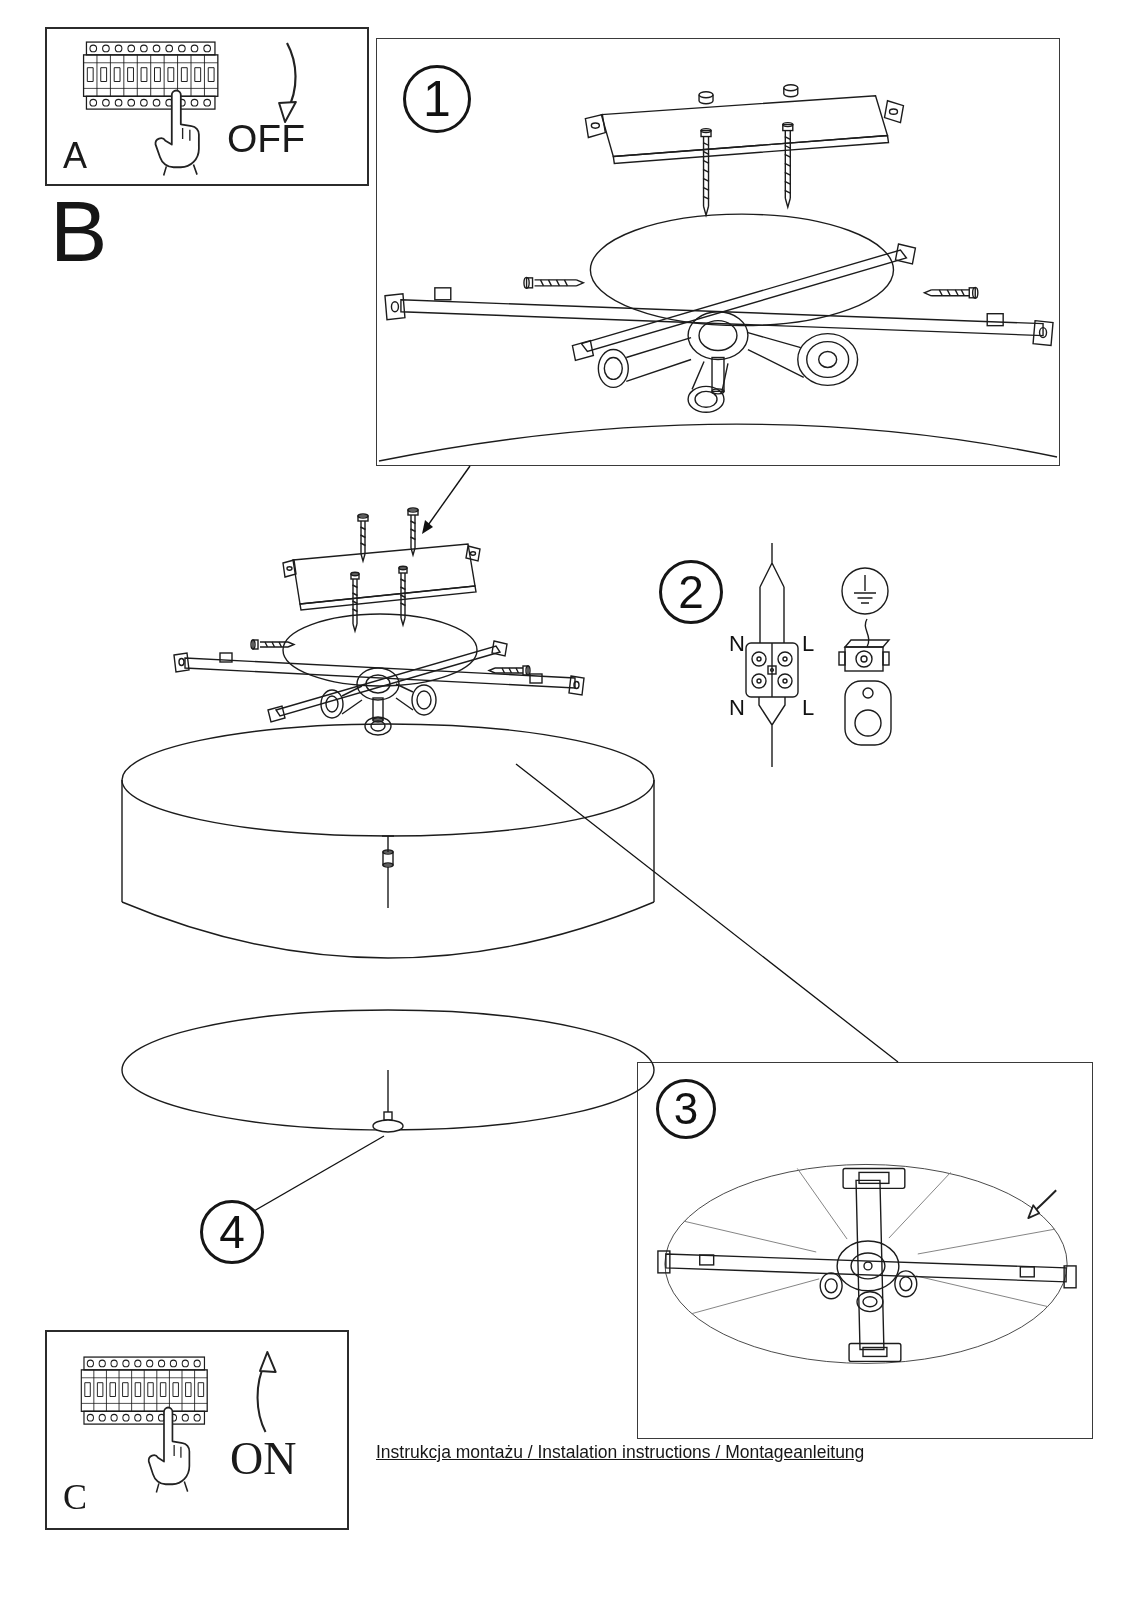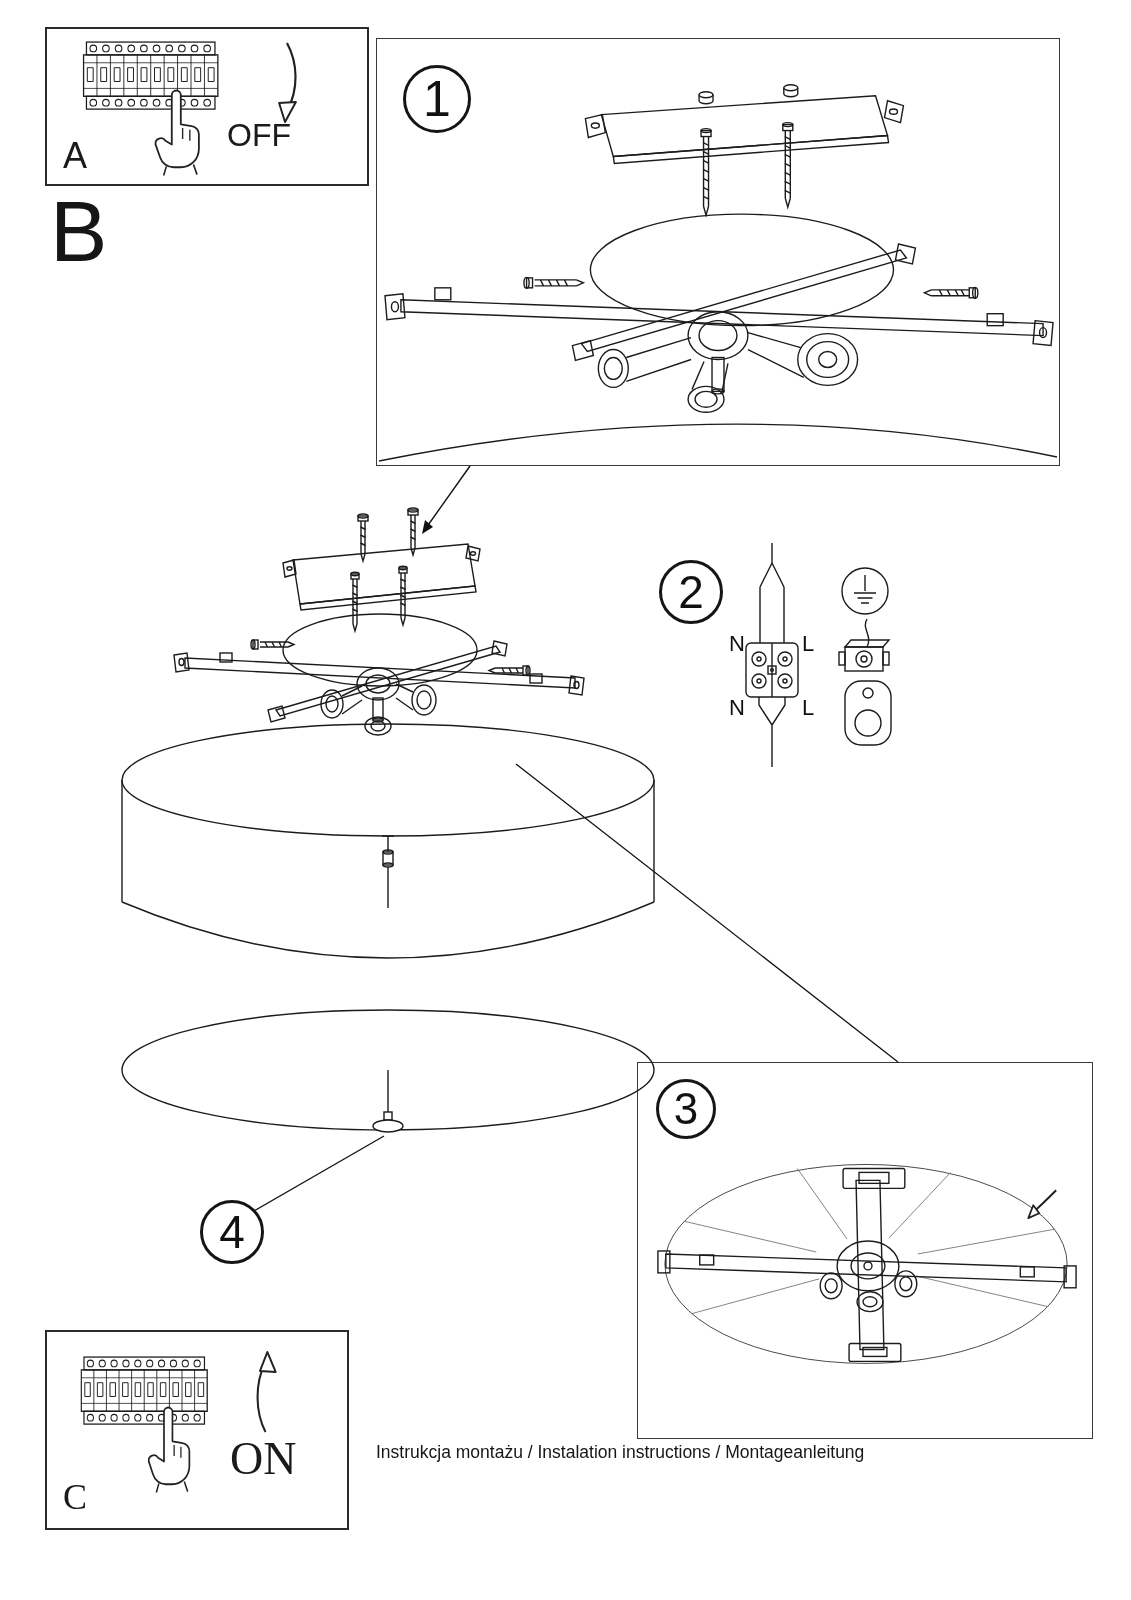--- a/index.html
+++ b/index.html
@@ -12,21 +12,21 @@
   .box.thinb{border-width:1.5px;border-color:#3a3a3a;}
   .absfill{position:absolute;left:0;top:0;width:100%;height:100%;}
   .stepnum{
     position:absolute;border:3px solid #151515;border-radius:50%;background:#fff;
     display:flex;align-items:center;justify-content:center;font-weight:400;color:#111;
     z-index:5;
   }
   .biglabel{position:absolute;line-height:1;color:#161616;}
   .overlay{position:absolute;left:0;top:0;width:1131px;height:1600px;pointer-events:none;z-index:1;}
   .drawing{position:absolute;z-index:2;}
-  .footer{position:absolute;left:376px;top:1438px;width:720px;font-size:17.5px;line-height:29px;color:#161616;}
+  .footer{position:absolute;left:376px;top:1438px;width:720px;font-size:17.5px;line-height:29px;color:#161616;text-decoration:underline;}
   
   .s{fill:none;stroke:#1c1c1c;stroke-width:1.4;}
   .sw{fill:#fff;stroke:#1c1c1c;stroke-width:1.4;}
   .thin{fill:none;stroke:#4a4a4a;stroke-width:1;}
   .spoke{fill:none;stroke:#777;stroke-width:0.9;}
   .wl{font-family:"Liberation Sans",sans-serif;font-size:22px;fill:#111;text-anchor:middle;}
 </style>
 </head>
 <body>
 
@@ -82,21 +82,21 @@
     <path d="M384,1136 L254,1211" fill="none" stroke="#111" stroke-width="1.3"></path>
   </svg>
 
   <div class="box" style="left:45px;top:27px;width:324px;height:159px;">
     <svg class="absfill" viewBox="0 0 324 155" preserveAspectRatio="none">
       <use href="#sym-breaker" x="36" y="12" width="138" height="81"></use>
       <path d="M243,14 C254,34 255,60 243,82" fill="none" stroke="#222" stroke-width="2.2"></path>
       <polygon points="241,93 235,74 252,73" fill="#fff" stroke="#222" stroke-width="2" stroke-linejoin="round"></polygon>
       <use href="#sym-hand" x="98" y="58" width="64" height="92"></use>
     </svg>
-    <div style="position:absolute;left:180px;top:88px;font-size:32px;">OFF</div>
+    <div style="position:absolute;left:180px;top:88px;font-size:39px;">OFF</div>
     <div style="position:absolute;left:16px;top:106px;font-size:36px;">A</div>
   </div>
 
   <div class="biglabel" style="left:50px;top:188px;font-size:86px;">B</div>
 
   <div class="box thinb" style="left:376px;top:38px;width:684px;height:428px;">
     <div class="stepnum" style="left:26px;top:26px;width:62px;height:62px;font-size:50px;">
       <span>1</span>
     </div>
     <svg class="absfill" viewBox="0 0 684 428" preserveAspectRatio="none">

